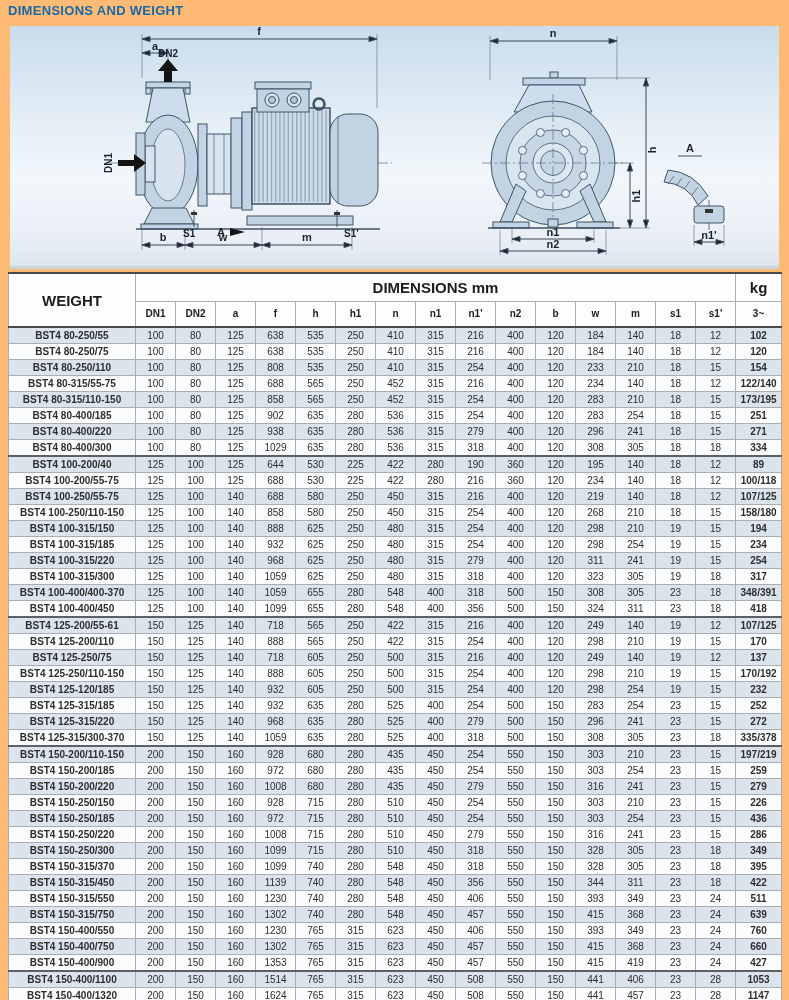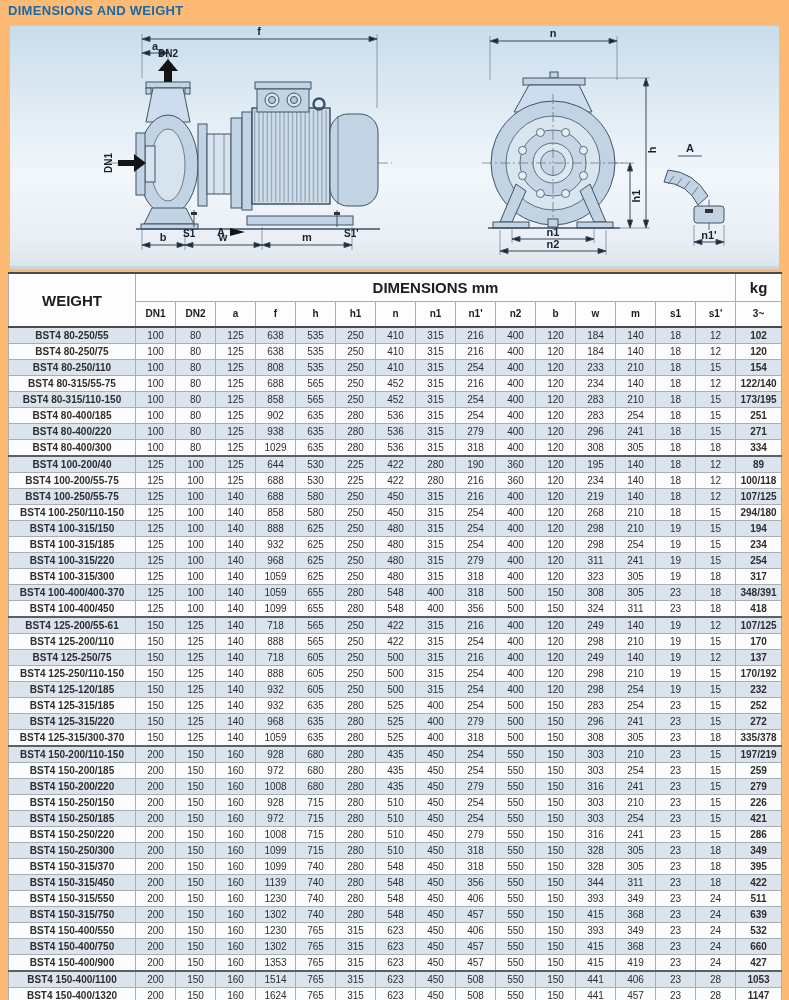--- a/index.html
+++ b/index.html
@@ -503,21 +503,21 @@
           <td>250</td>
           <td>450</td>
           <td>315</td>
           <td>254</td>
           <td>400</td>
           <td>120</td>
           <td>268</td>
           <td>210</td>
           <td>18</td>
           <td>15</td>
-          <td class="kg">294/180</td>
+          <td class="kg">158/180</td>
         </tr>
         <tr class="shade">
           <td class="model">BST4 100-315/150</td>
           <td>125</td>
           <td>100</td>
           <td>140</td>
           <td>888</td>
           <td>625</td>
           <td>250</td>
           <td>480</td>
@@ -864,21 +864,21 @@
           <td>280</td>
           <td>510</td>
           <td>450</td>
           <td>254</td>
           <td>550</td>
           <td>150</td>
           <td>303</td>
           <td>254</td>
           <td>23</td>
           <td>15</td>
-          <td class="kg">421</td>
+          <td class="kg">436</td>
         </tr>
         <tr class="">
           <td class="model">BST4 150-250/220</td>
           <td>200</td>
           <td>150</td>
           <td>160</td>
           <td>1008</td>
           <td>715</td>
           <td>280</td>
           <td>510</td>
@@ -997,21 +997,21 @@
           <td>315</td>
           <td>623</td>
           <td>450</td>
           <td>406</td>
           <td>550</td>
           <td>150</td>
           <td>393</td>
           <td>349</td>
           <td>23</td>
           <td>24</td>
-          <td class="kg">532</td>
+          <td class="kg">760</td>
         </tr>
         <tr class="shade">
           <td class="model">BST4 150-400/750</td>
           <td>200</td>
           <td>150</td>
           <td>160</td>
           <td>1302</td>
           <td>765</td>
           <td>315</td>
           <td>623</td>

